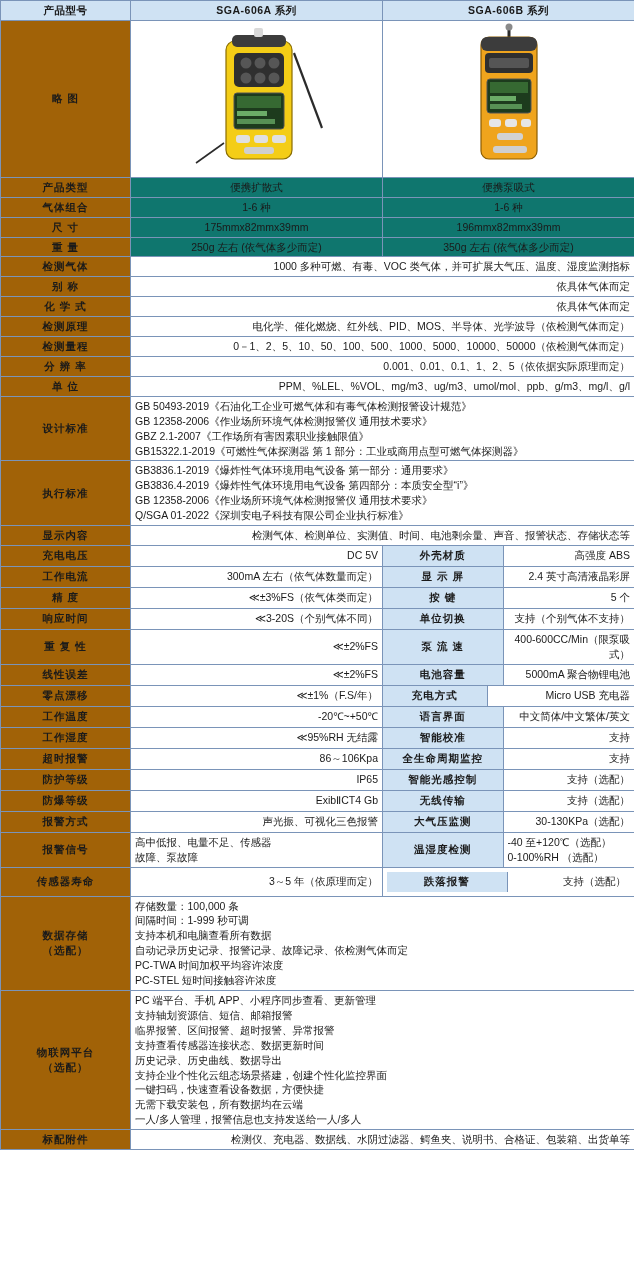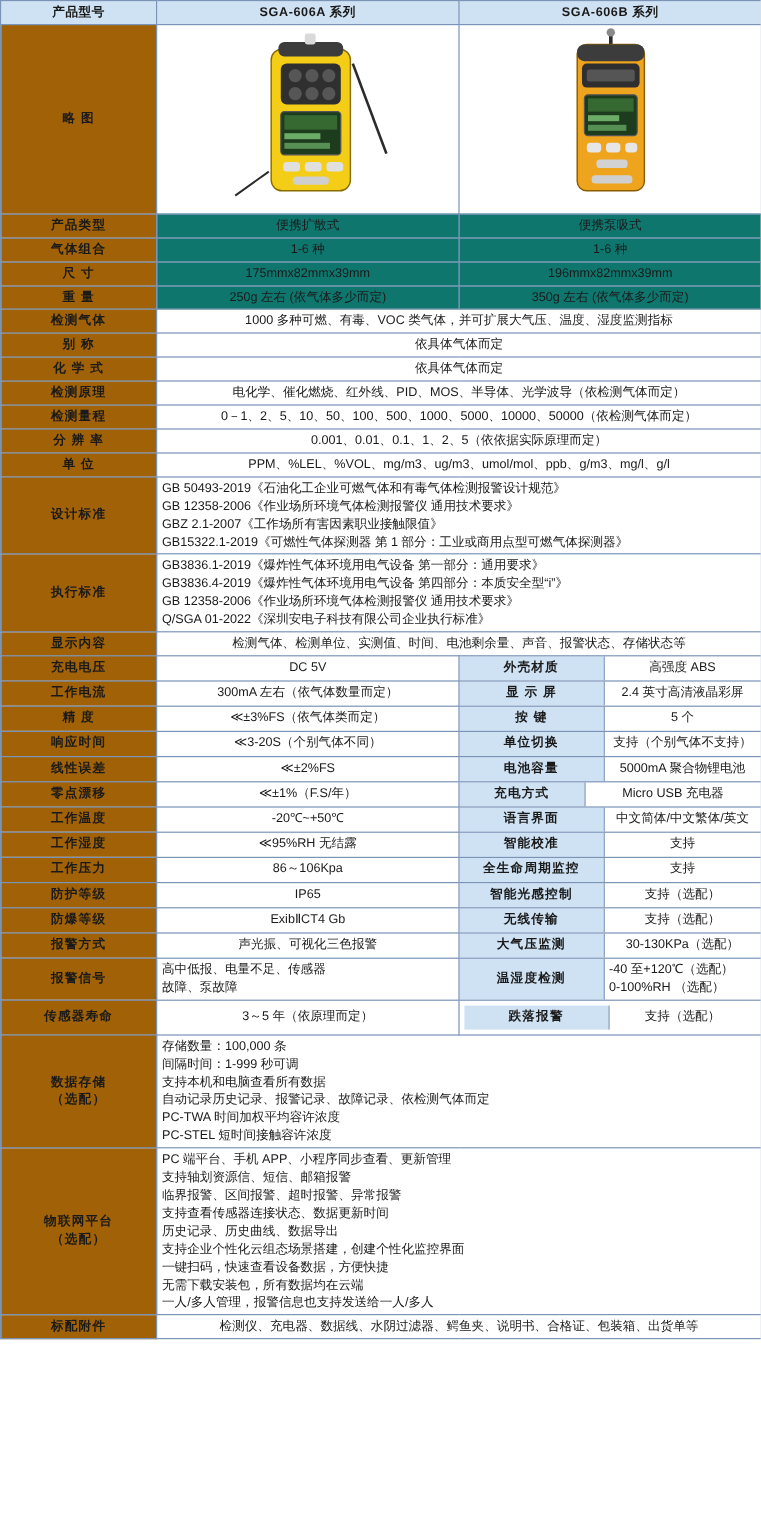--- a/index.html
+++ b/index.html
@@ -43,21 +43,21 @@
     background: #cfe2f3;
     text-align: center;
     font-weight: bold;
     color: #123a63;
     letter-spacing: 1px;
     font-size: 11px;
     margin-top: 41px;
   }
   td.val {
     background: #ffffff;
-    text-align: center;
+    text-align: right;
     padding-left: 6px;
     margin-top: 28px;
   }
   td.valc {
     background: #0f766e;
     text-align: center;
   }
   td.hdr {
     background: #cfe2f3;
     text-align: center;
@@ -280,20 +280,34 @@
         <tbody>
                 <tr>
           <td class="lbl2" style="border:0;border-right:1px solid #7a94b8;width:120px;height:20px">单位切换</td>
           <td class="val" style="border:0">支持（个别气体不支持）</td>
         </tr>
       </tbody>
             </table>
     </td>
   </tr>
   <tr>
+    <td class="lbl">重 复 性</td>
+    <td class="val">≪±2%FS</td>
+    <td style="padding:0">
+      <table style="width:100%;border-collapse:collapse;table-layout:fixed">
+        <tbody>
+                <tr>
+          <td class="lbl2" style="border:0;border-right:1px solid #7a94b8;width:120px;height:20px">泵 流 速</td>
+          <td class="val" style="border:0">400-600CC/Min（限泵吸式）</td>
+        </tr>
+      </tbody>
+            </table>
+    </td>
+  </tr>
+  <tr>
     <td class="lbl">线性误差</td>
     <td class="val">≪±2%FS</td>
     <td style="padding:0">
       <table style="width:100%;border-collapse:collapse;table-layout:fixed">
         <tbody>
                 <tr>
           <td class="lbl2" style="border:0;border-right:1px solid #7a94b8;width:120px;height:20px">电池容量</td>
           <td class="val" style="border:0">5000mA 聚合物锂电池</td>
         </tr>
       </tbody>
@@ -336,21 +350,21 @@
         <tbody>
                 <tr>
           <td class="lbl2" style="border:0;border-right:1px solid #7a94b8;width:120px;height:20px">智能校准</td>
           <td class="val" style="border:0">支持</td>
         </tr>
       </tbody>
             </table>
     </td>
   </tr>
   <tr>
-    <td class="lbl">工作压力</td>
+    <td class="lbl">超时报警</td>
     <td class="val">86～106Kpa</td>
     <td style="padding:0">
       <table style="width:100%;border-collapse:collapse;table-layout:fixed">
         <tbody>
                 <tr>
           <td class="lbl2" style="border:0;border-right:1px solid #7a94b8;width:120px;height:20px">全生命周期监控</td>
           <td class="val" style="border:0">支持</td>
         </tr>
       </tbody>
             </table>

